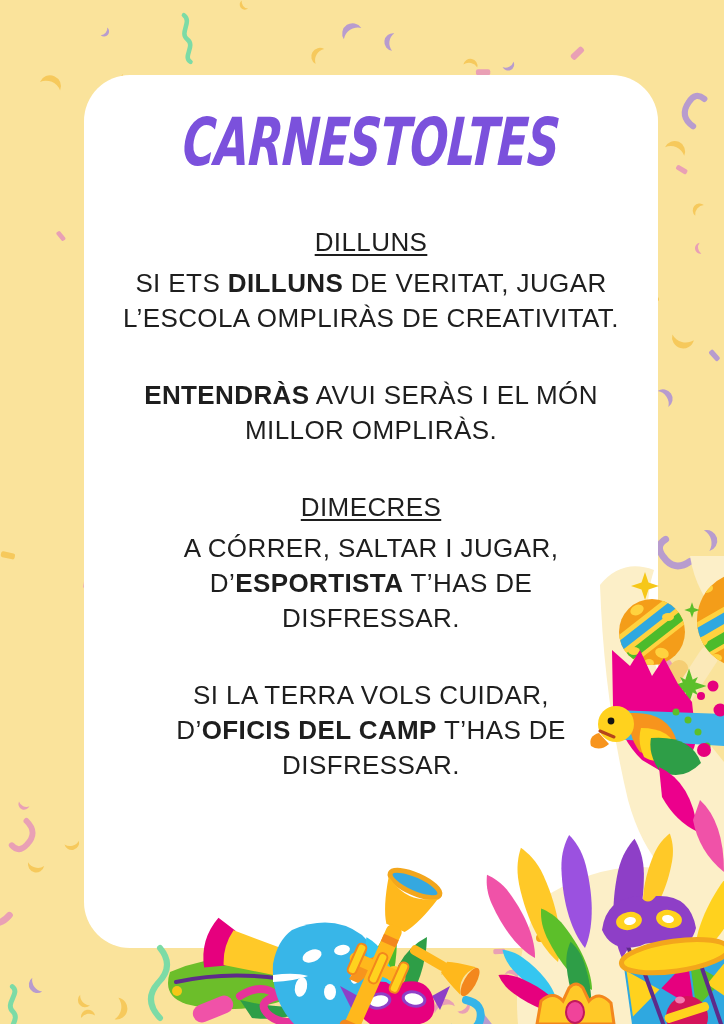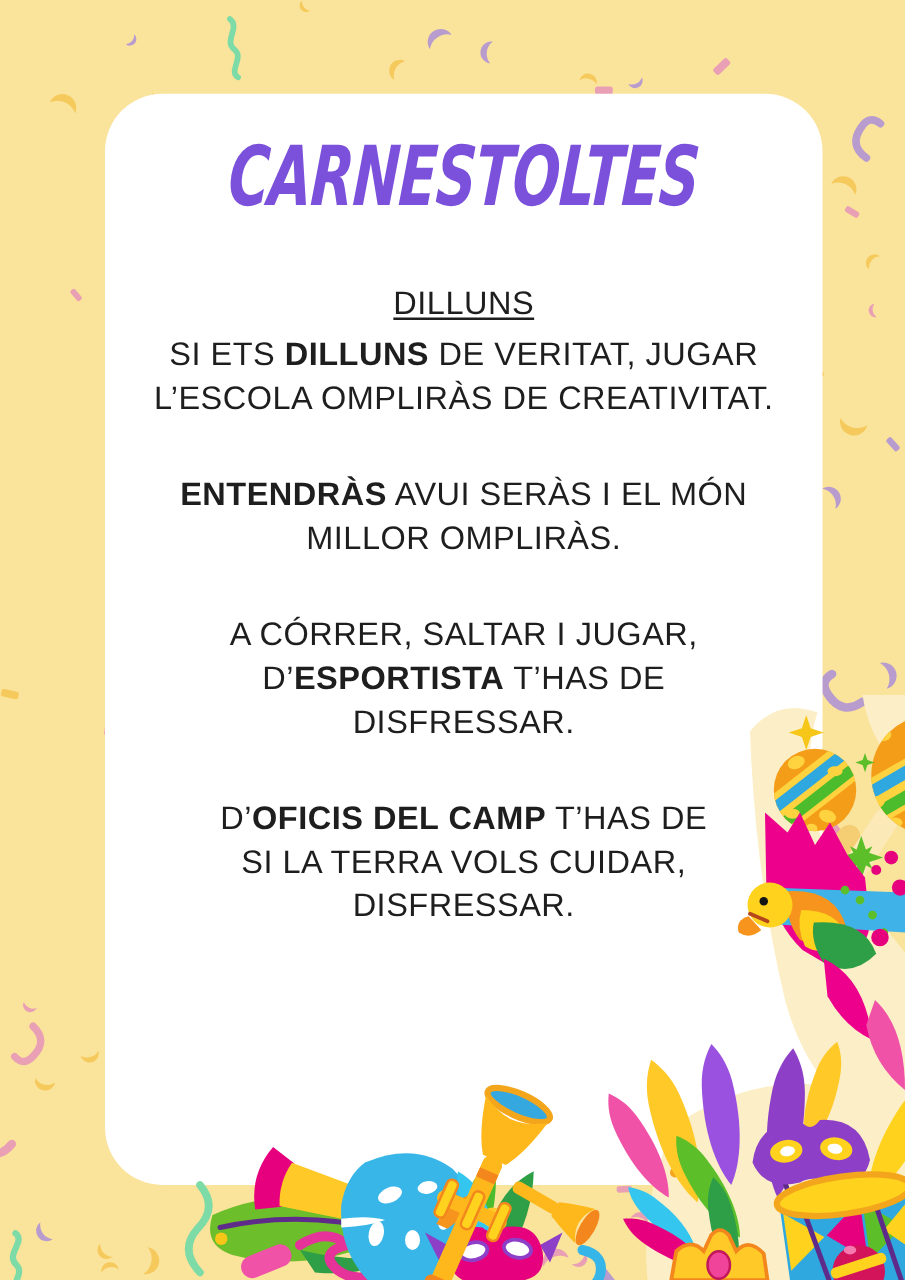--- a/index.html
+++ b/index.html
@@ -426,27 +426,28 @@
       <section class="day-section">
         <h2 class="day-heading">DILLUNS</h2>
         <p class="day-line"><span>SI ETS </span><span class="bold">DILLUNS</span><span> DE VERITAT, JUGAR</span></p>
         <p class="day-line"><span>L’ESCOLA OMPLIRÀS DE CREATIVITAT.</span></p>
       </section>
       <section class="day-section">
         <p class="day-line"><span class="bold">ENTENDRÀS</span><span> AVUI SERÀS I EL MÓN</span></p>
         <p class="day-line"><span>MILLOR OMPLIRÀS.</span></p>
       </section>
       <section class="day-section">
+        <h2 class="day-heading">DIMECRES</h2>
         <p class="day-line"><span>A CÓRRER, SALTAR I JUGAR,</span></p>
         <p class="day-line"><span>D’</span><span class="bold">ESPORTISTA</span><span> T’HAS DE</span></p>
         <p class="day-line"><span>DISFRESSAR.</span></p>
       </section>
       <section class="day-section">
+        <p class="day-line"><span>SI LA TERRA VOLS CUIDAR,</span></p>
         <p class="day-line"><span>D’</span><span class="bold">OFICIS DEL CAMP</span><span> T’HAS DE</span></p>
-        <p class="day-line"><span>SI LA TERRA VOLS CUIDAR,</span></p>
         <p class="day-line"><span>DISFRESSAR.</span></p>
       </section>
     </div>
 </div>
 
 <svg class="illustration-layer" viewBox="0 0 724 1024" width="724" height="1024">
   <defs>
     <path id="feather" d="M0 0 C 11 -18 17 -48 13 -86 C 11 -103 5 -113 0 -120 C -5 -113 -11 -103 -13 -86 C -17 -48 -11 -18 0 0 Z"></path>
     <path id="star4" d="M0 -14 L3.5 -3.5 L14 0 L3.5 3.5 L0 14 L-3.5 3.5 L-14 0 L-3.5 -3.5 Z"></path>
     <clipPath id="cpB1">

